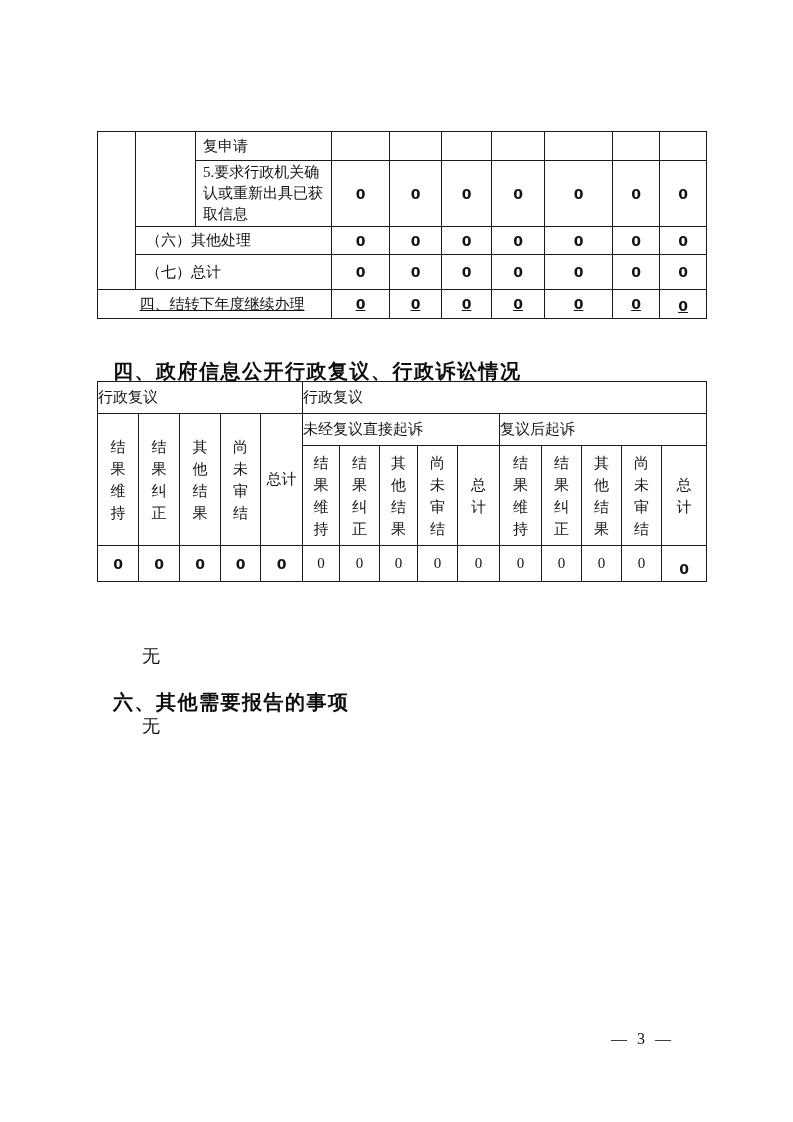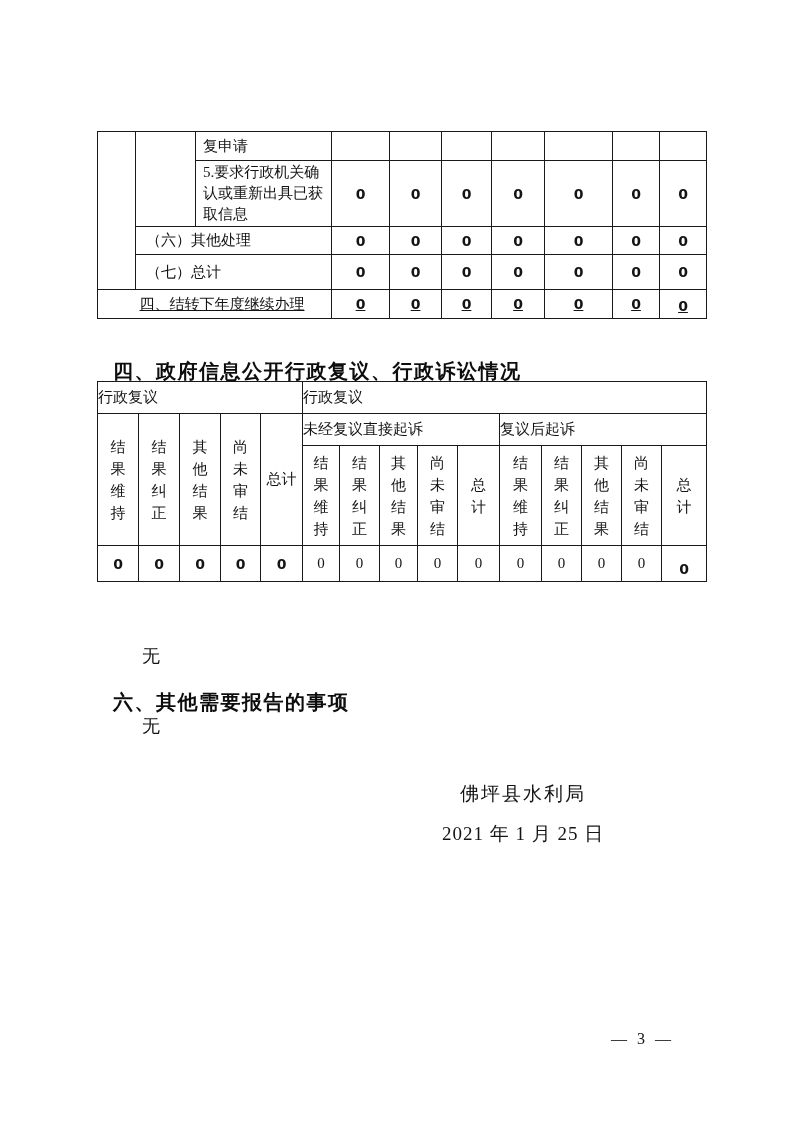--- a/index.html
+++ b/index.html
@@ -195,20 +195,16 @@
       <td class="v low">0</td>
     </tr>
   </tbody>
     </table>
 
   <p class="none none1">无</p>
 
   <p class="h h6">六、其他需要报告的事项</p>
   <p class="none none2">无</p>
 
-  <div class="sig">
-    <div class="org">佛坪县水利局</div>
-    <div class="date">2021 年 1 月 25 日</div>
-  </div>
 
   <div class="pageno">— 3 —</div>
 
 </div>
 
 </body></html>

